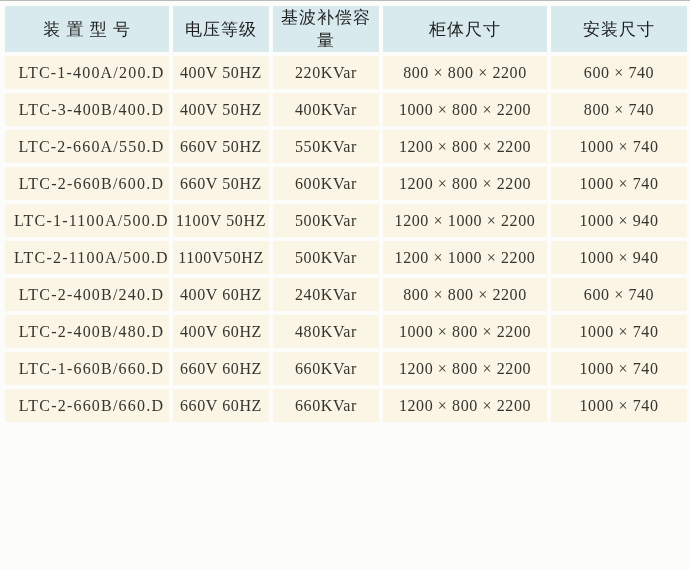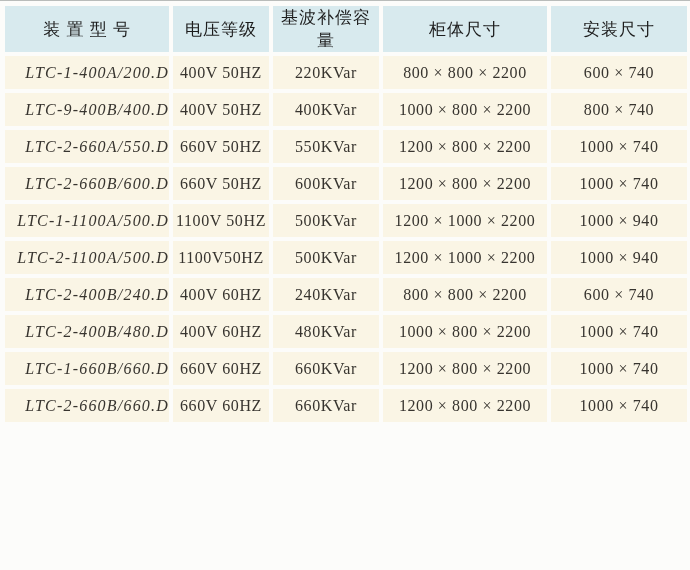--- a/index.html
+++ b/index.html
@@ -48,24 +48,23 @@
     color: var(--text, #37342f);
     font-size: 16px;
     height: 33px;
     text-align: center;
     vertical-align: middle;
     padding: 0;
     letter-spacing: 0.6px;
     white-space: nowrap;
   }
   table.spec td.model {
-    text-align: right;
+    text-align: center;
     padding-left: 9px;
     letter-spacing: 1.2px;
-    font-style: italic;
   }
 </style>
 </head>
 <body>
 
 <div class="sheet">
   <table class="spec">
     <colgroup>
       <col class="c1">
         <col class="c2">
@@ -84,21 +83,21 @@
     </thead>
     <tbody>
       <tr>
         <td class="model">LTC-1-400A/200.D</td>
         <td>400V 50HZ</td>
         <td>220KVar</td>
         <td>800 × 800 × 2200</td>
         <td>600 × 740</td>
       </tr>
       <tr>
-        <td class="model">LTC-9-400B/400.D</td>
+        <td class="model">LTC-3-400B/400.D</td>
         <td>400V 50HZ</td>
         <td>400KVar</td>
         <td>1000 × 800 × 2200</td>
         <td>800 × 740</td>
       </tr>
       <tr>
         <td class="model">LTC-2-660A/550.D</td>
         <td>660V 50HZ</td>
         <td>550KVar</td>
         <td>1200 × 800 × 2200</td>

